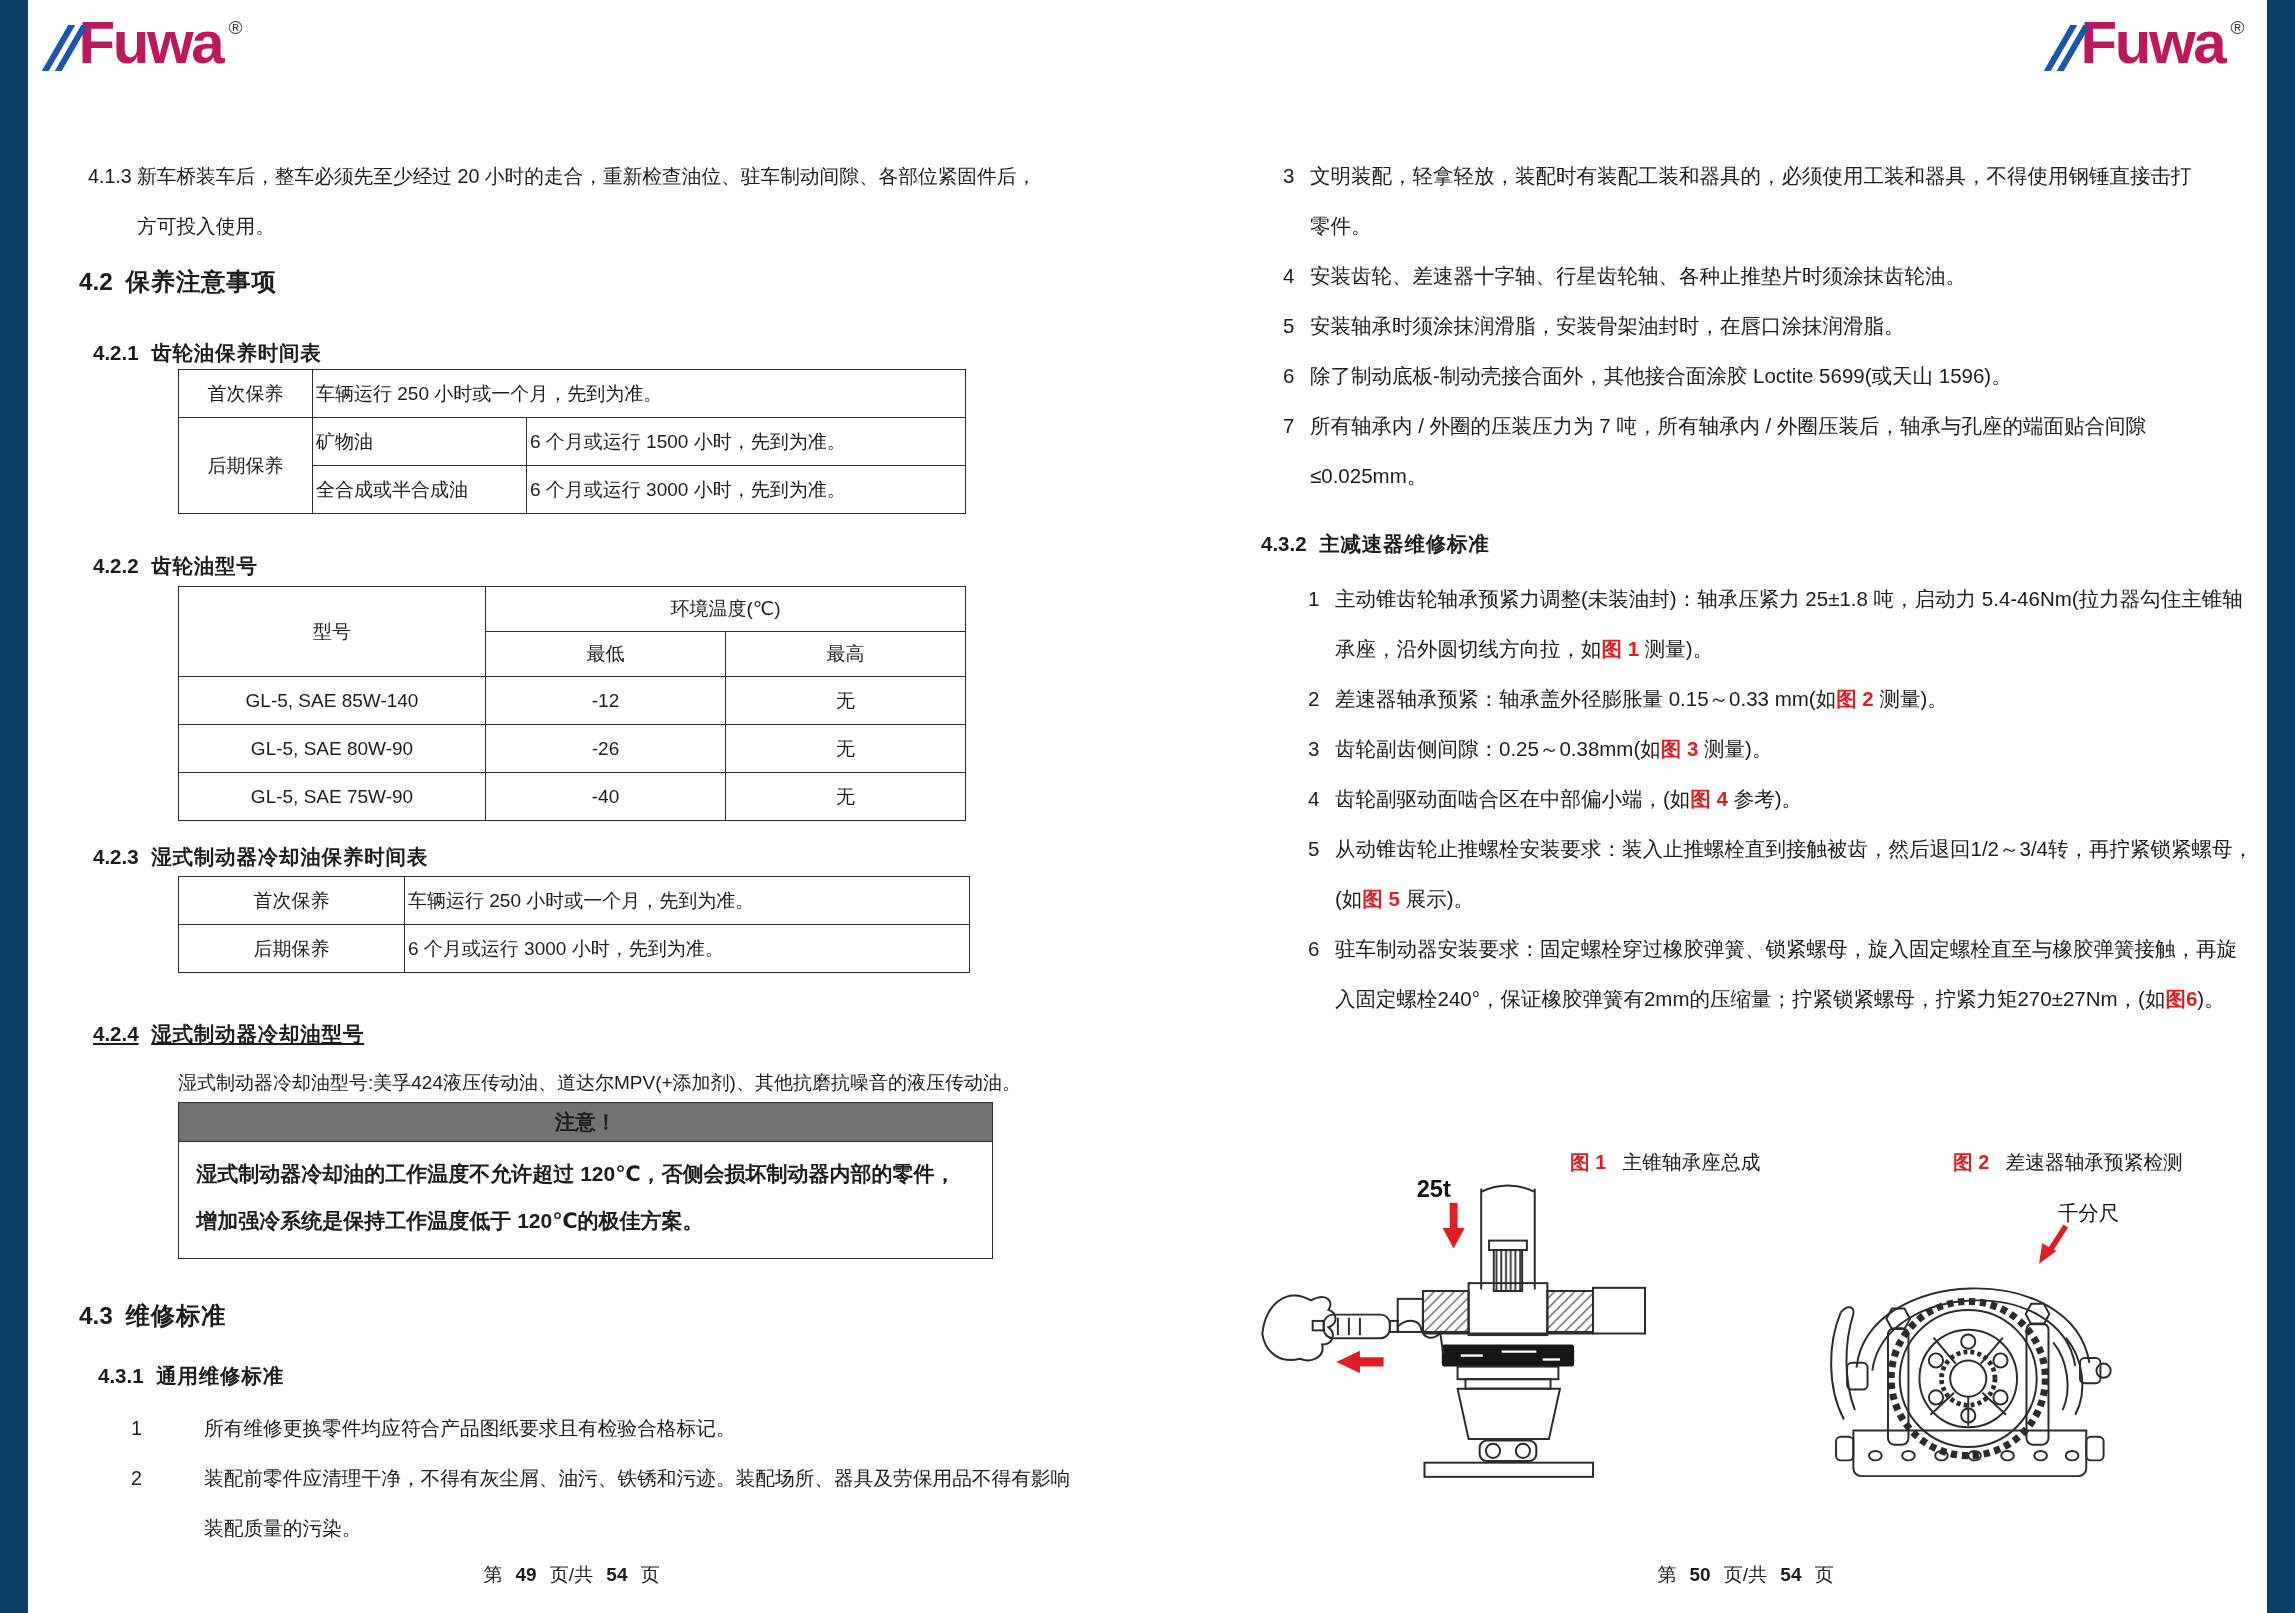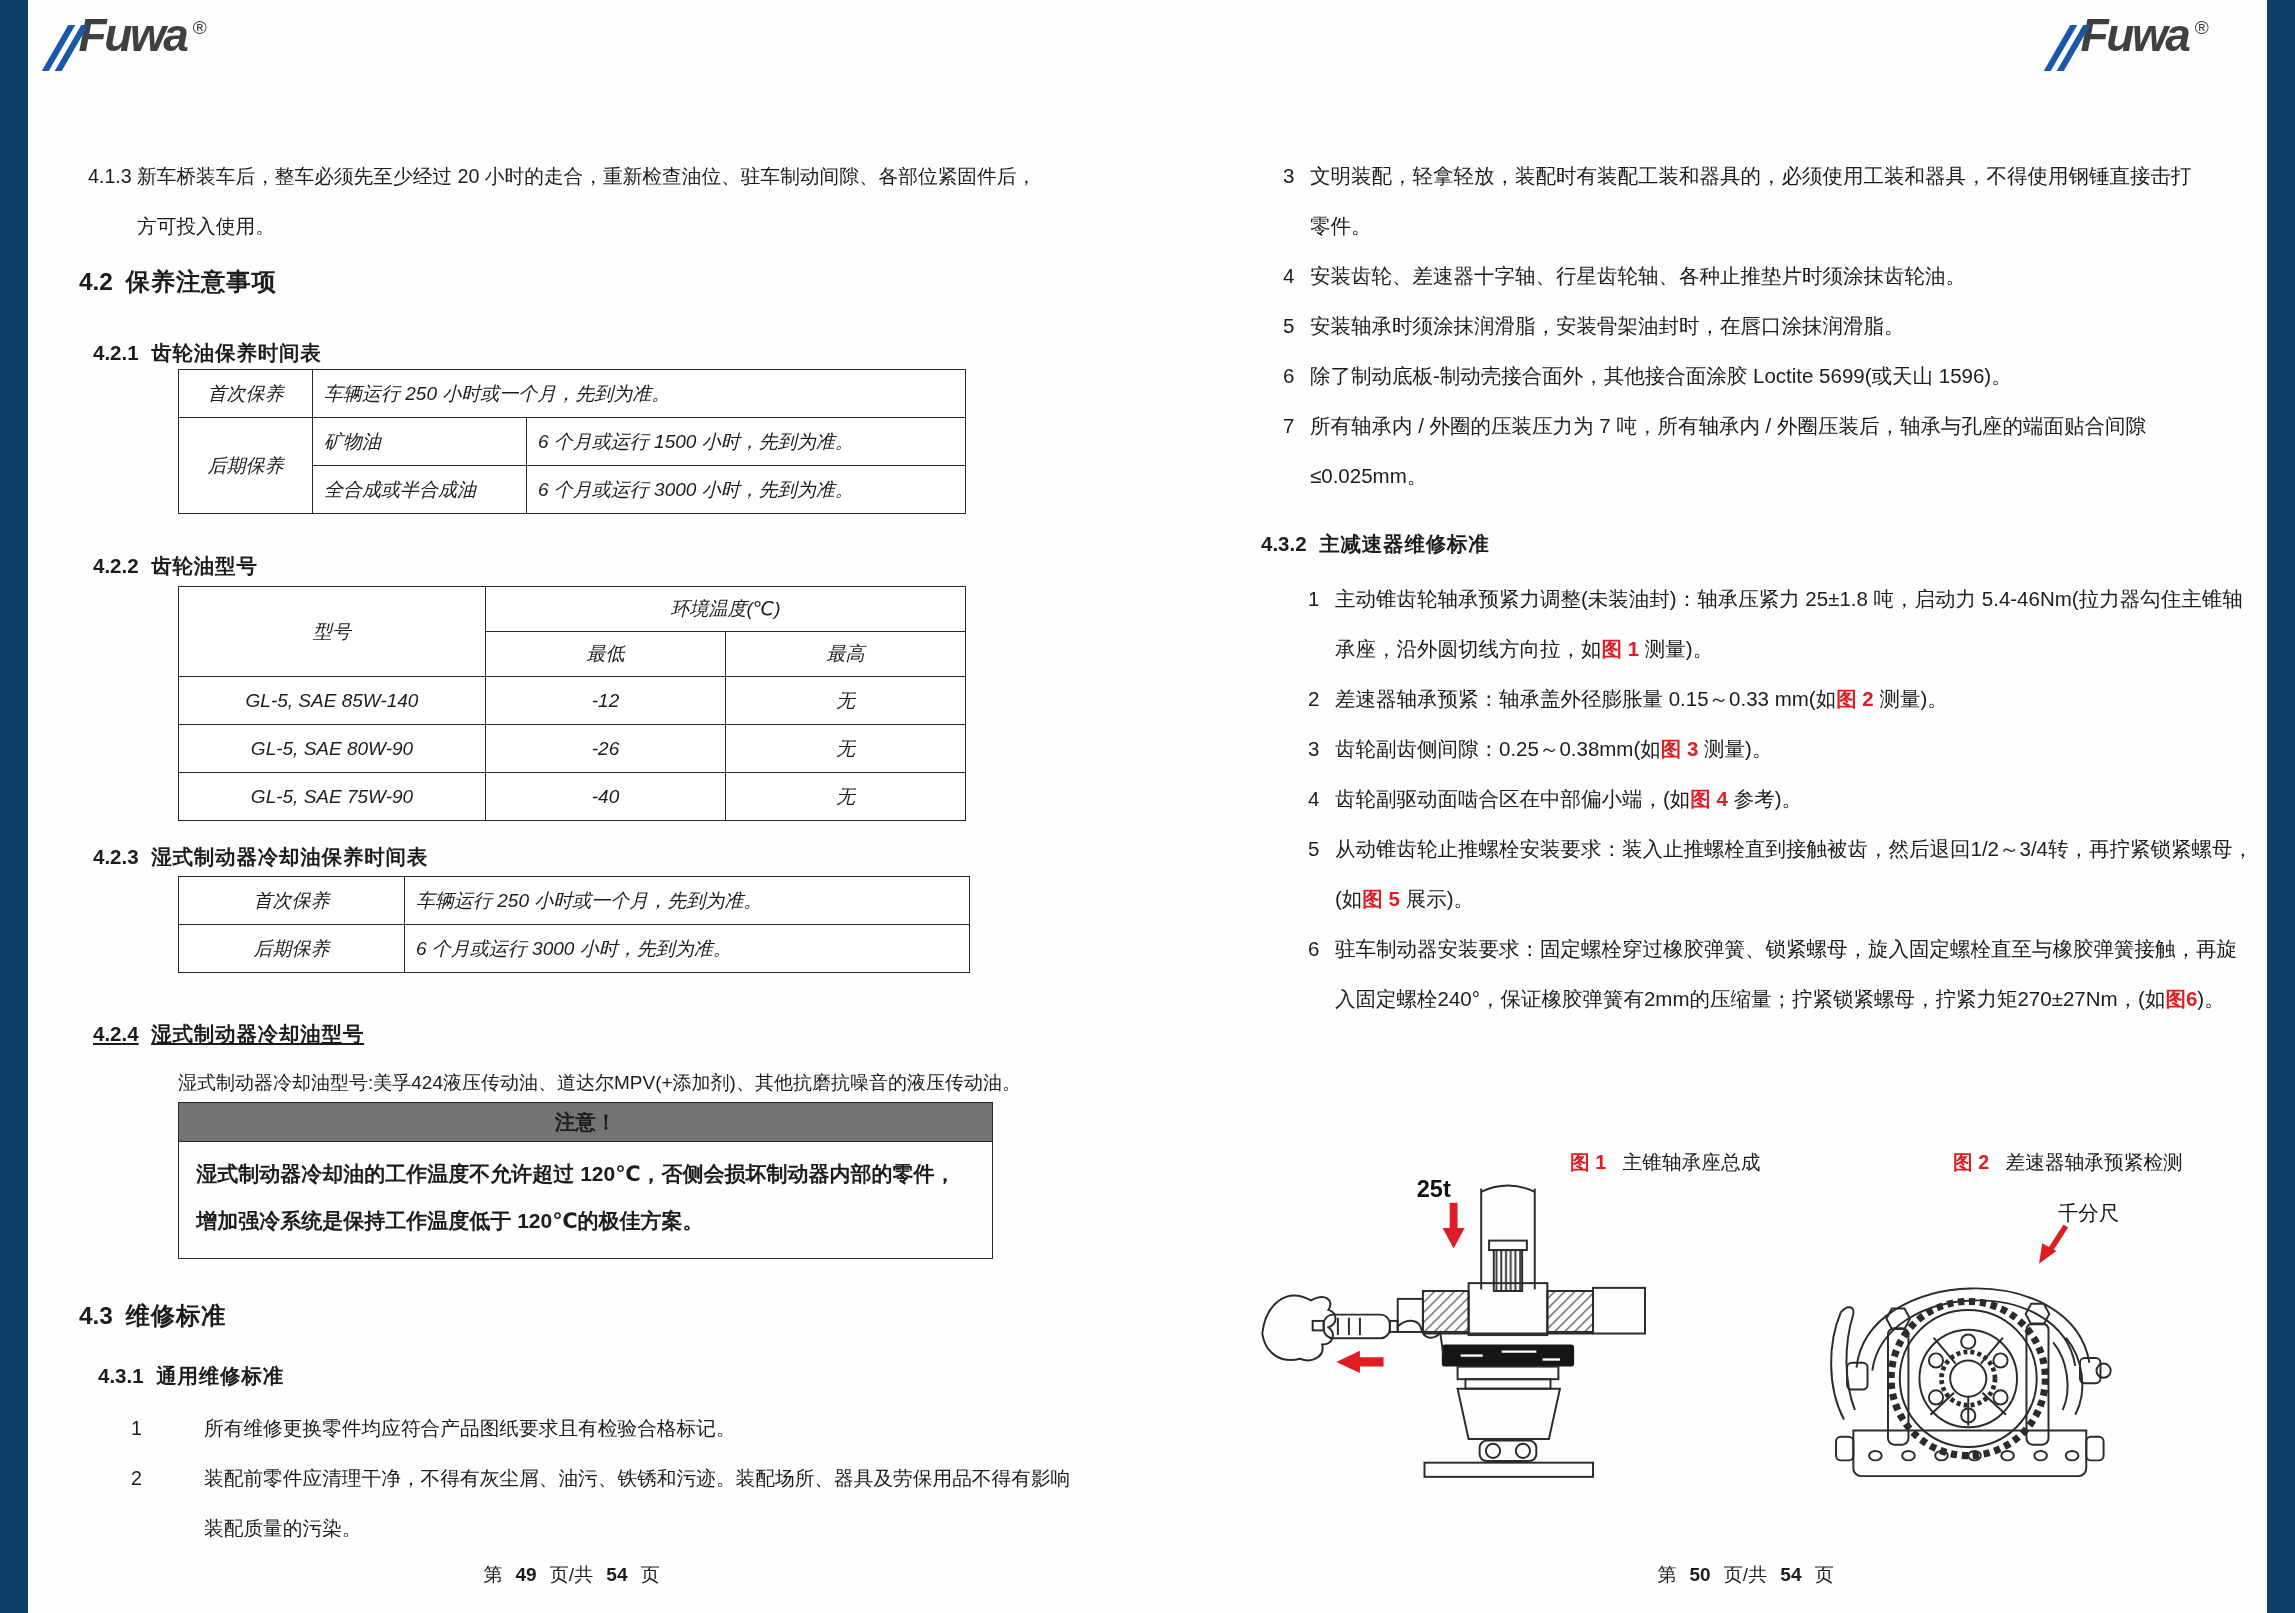--- a/index.html
+++ b/index.html
@@ -5,21 +5,21 @@
   html,body{margin:0;padding:0;background:#9a9a9a;}
   .canvas{position:relative;width:2295px;height:1613px;background:#fefefe;overflow:hidden;
           font-family:"Liberation Sans","DejaVu Sans",sans-serif;color:#1c1c1c;}
   .band{position:absolute;top:0;bottom:0;width:28px;background:#0d3f66;}
   .band.l{left:0}.band.r{right:0}
 
   
   .logo{position:absolute;display:flex;align-items:flex-start;}
   .slashes{display:flex;gap:6.3px;margin-top:11px;margin-right:3.2px;transform:skewX(-30deg);}
   .slash{width:7px;height:46px;background:#1b57a8;}
-  .logo .word{font-size:46px;line-height:0.95;font-weight:bold;font-style:italic;color:#404040;letter-spacing:-2.4px;}
+  .logo .word{font-size:60px;line-height:0.95;font-weight:bold;color:#be185d;letter-spacing:-2.4px;}
   .logo .reg{font-size:19px;color:#3d3d3d;margin-left:6.3px;margin-top:3.2px;}
 
   
   .h-big{position:absolute;font-size:24.4px;font-weight:bold;letter-spacing:0.8px;}
   .h-mid{position:absolute;font-size:20.5px;font-weight:bold;letter-spacing:0.8px;}
   .h-big .num,.h-mid .num{margin-right:12.6px;letter-spacing:0;}
 
   
   .para{position:absolute;display:flex;font-size:19.7px;line-height:50px;}
   .para .pnum{flex:0 0 49px;font-weight:bold;}
@@ -27,21 +27,21 @@
   .list{position:absolute;font-size:20.5px;line-height:50px;}
   .li{display:flex;}
   .li .lnum{flex:0 0 27px;}
   .lt-top .ltext{width:890px;}
   .lt-431 .ltext{width:867px;margin-left:46px;}
   .lt-432 .ltext{width:918px;}
   .figref{color:#e01d23;font-weight:bold;}
 
   
   table{border-collapse:collapse;position:absolute;table-layout:fixed;font-size:19px;background:#fff;}
-  td{border:1.6px solid #2a2a2a;height:47px;padding:0 11px;text-align:center;font-style:italic;}
+  td{border:1.6px solid #2a2a2a;height:47px;padding:0 3px;text-align:center;}
   td.tl{text-align:left;}
 
   
   .notice{position:absolute;border:1.6px solid #2a2a2a;width:813px;}
   .notice-head{background:#737373;border-bottom:1.6px solid #2a2a2a;text-align:center;
                font-weight:bold;font-size:20.5px;height:38px;line-height:38px;}
   .notice-body{padding:7.9px 17.3px 14px 17.3px;font-weight:bold;font-size:21px;line-height:47px;}
 
   
   .caption{position:absolute;font-size:19.7px;}

